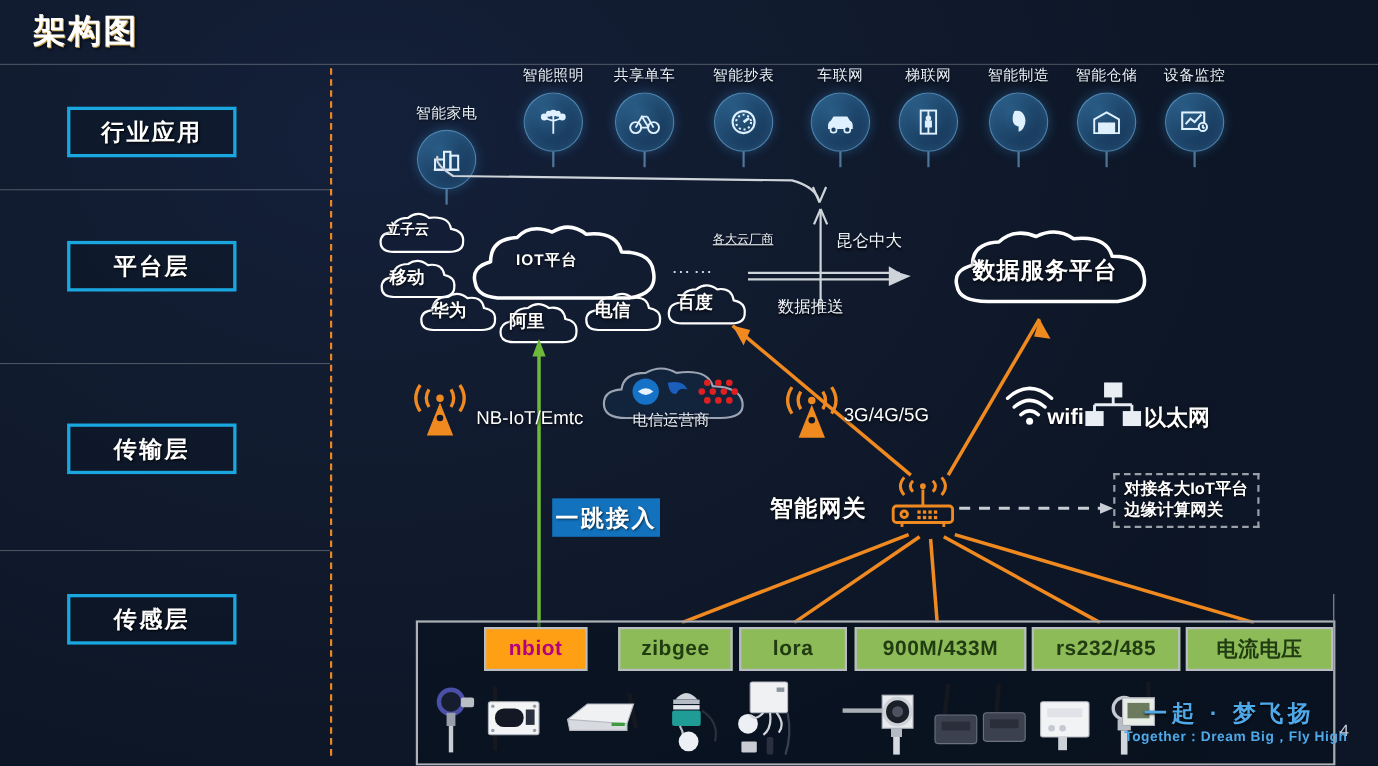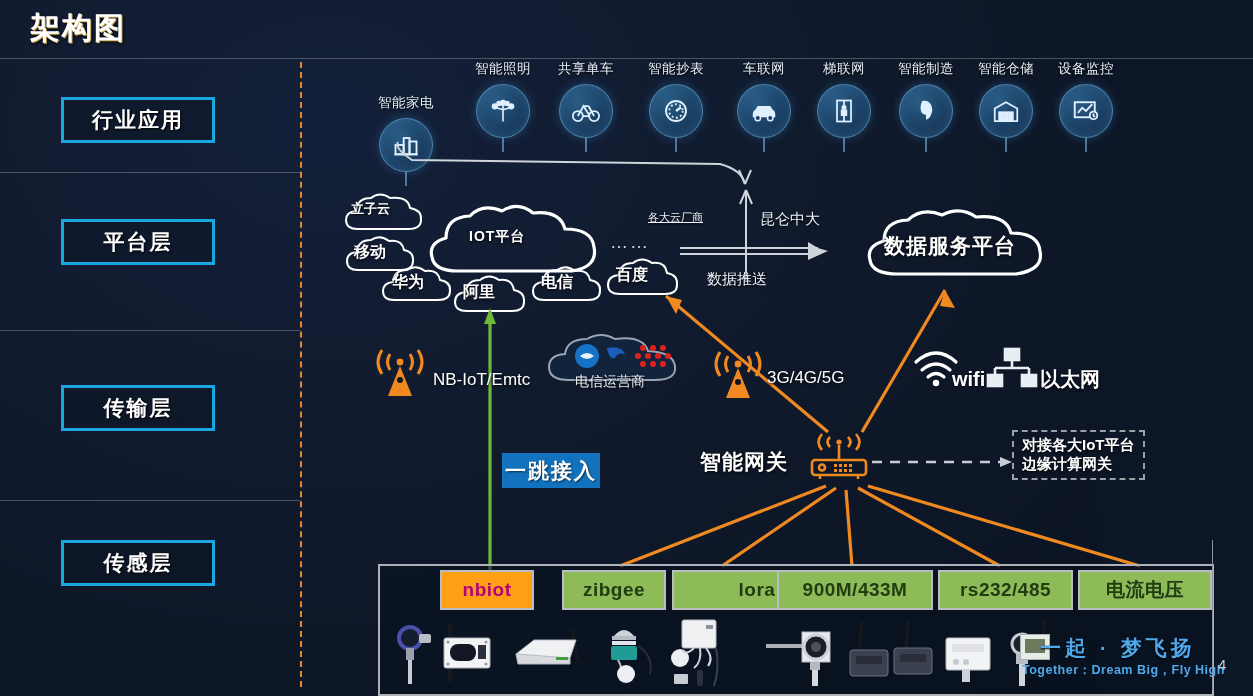--- a/index.html
+++ b/index.html
@@ -413,21 +413,21 @@
   </div>
 
   <div class="abs" id="sensor-panel"></div>
 
   <div class="abs proto proto-orange" style="left:440px;top:570px;width:90px;">
     <span>nbiot</span>
   </div>
   <div class="abs proto proto-green" style="left:562px;top:570px;width:100px;">
     <span>zibgee</span>
   </div>
-  <div class="abs proto proto-green" style="left:672px;top:570px;width:94px;padding-left:36px;">
+  <div class="abs proto proto-green" style="left:672px;top:570px;width:94px;">
     <span>lora</span>
   </div>
   <div class="abs proto proto-green" style="left:777px;top:570px;width:152px;">
     <span>900M/433M</span>
   </div>
   <div class="abs proto proto-green" style="left:938px;top:570px;width:131px;">
     <span>rs232/485</span>
   </div>
   <div class="abs proto proto-green" style="left:1078px;top:570px;width:130px;">
     <span>电流电压</span>

